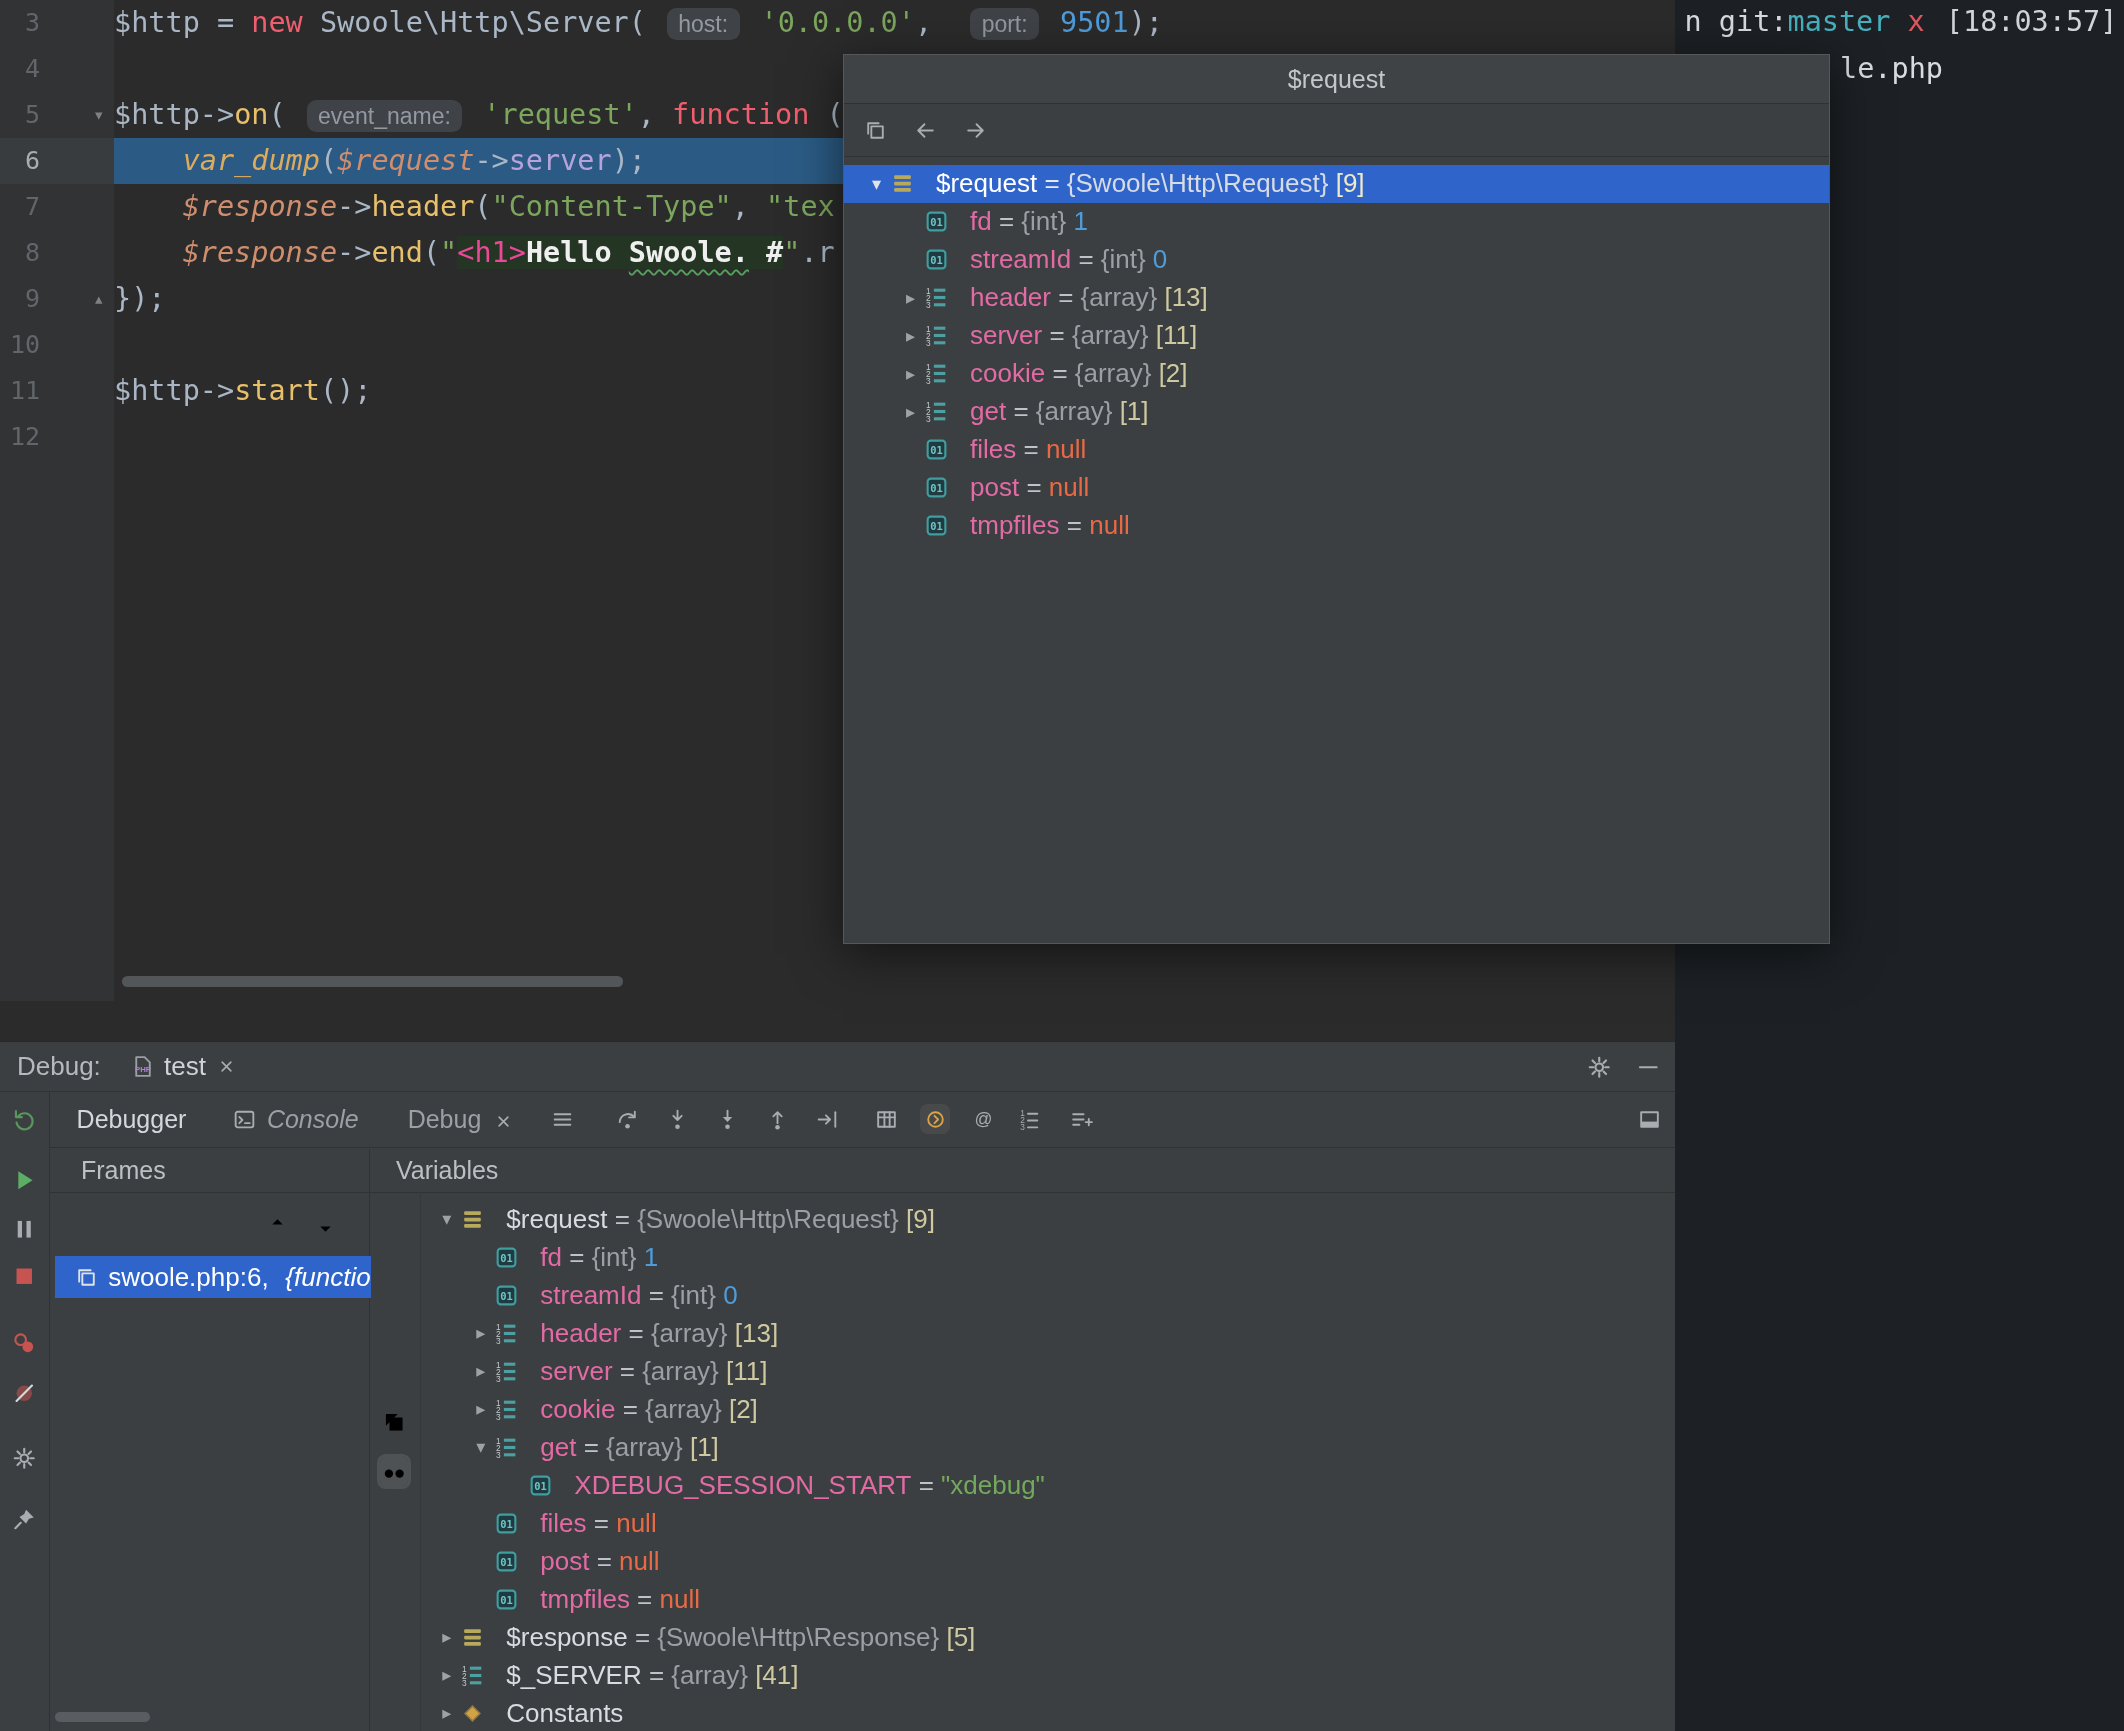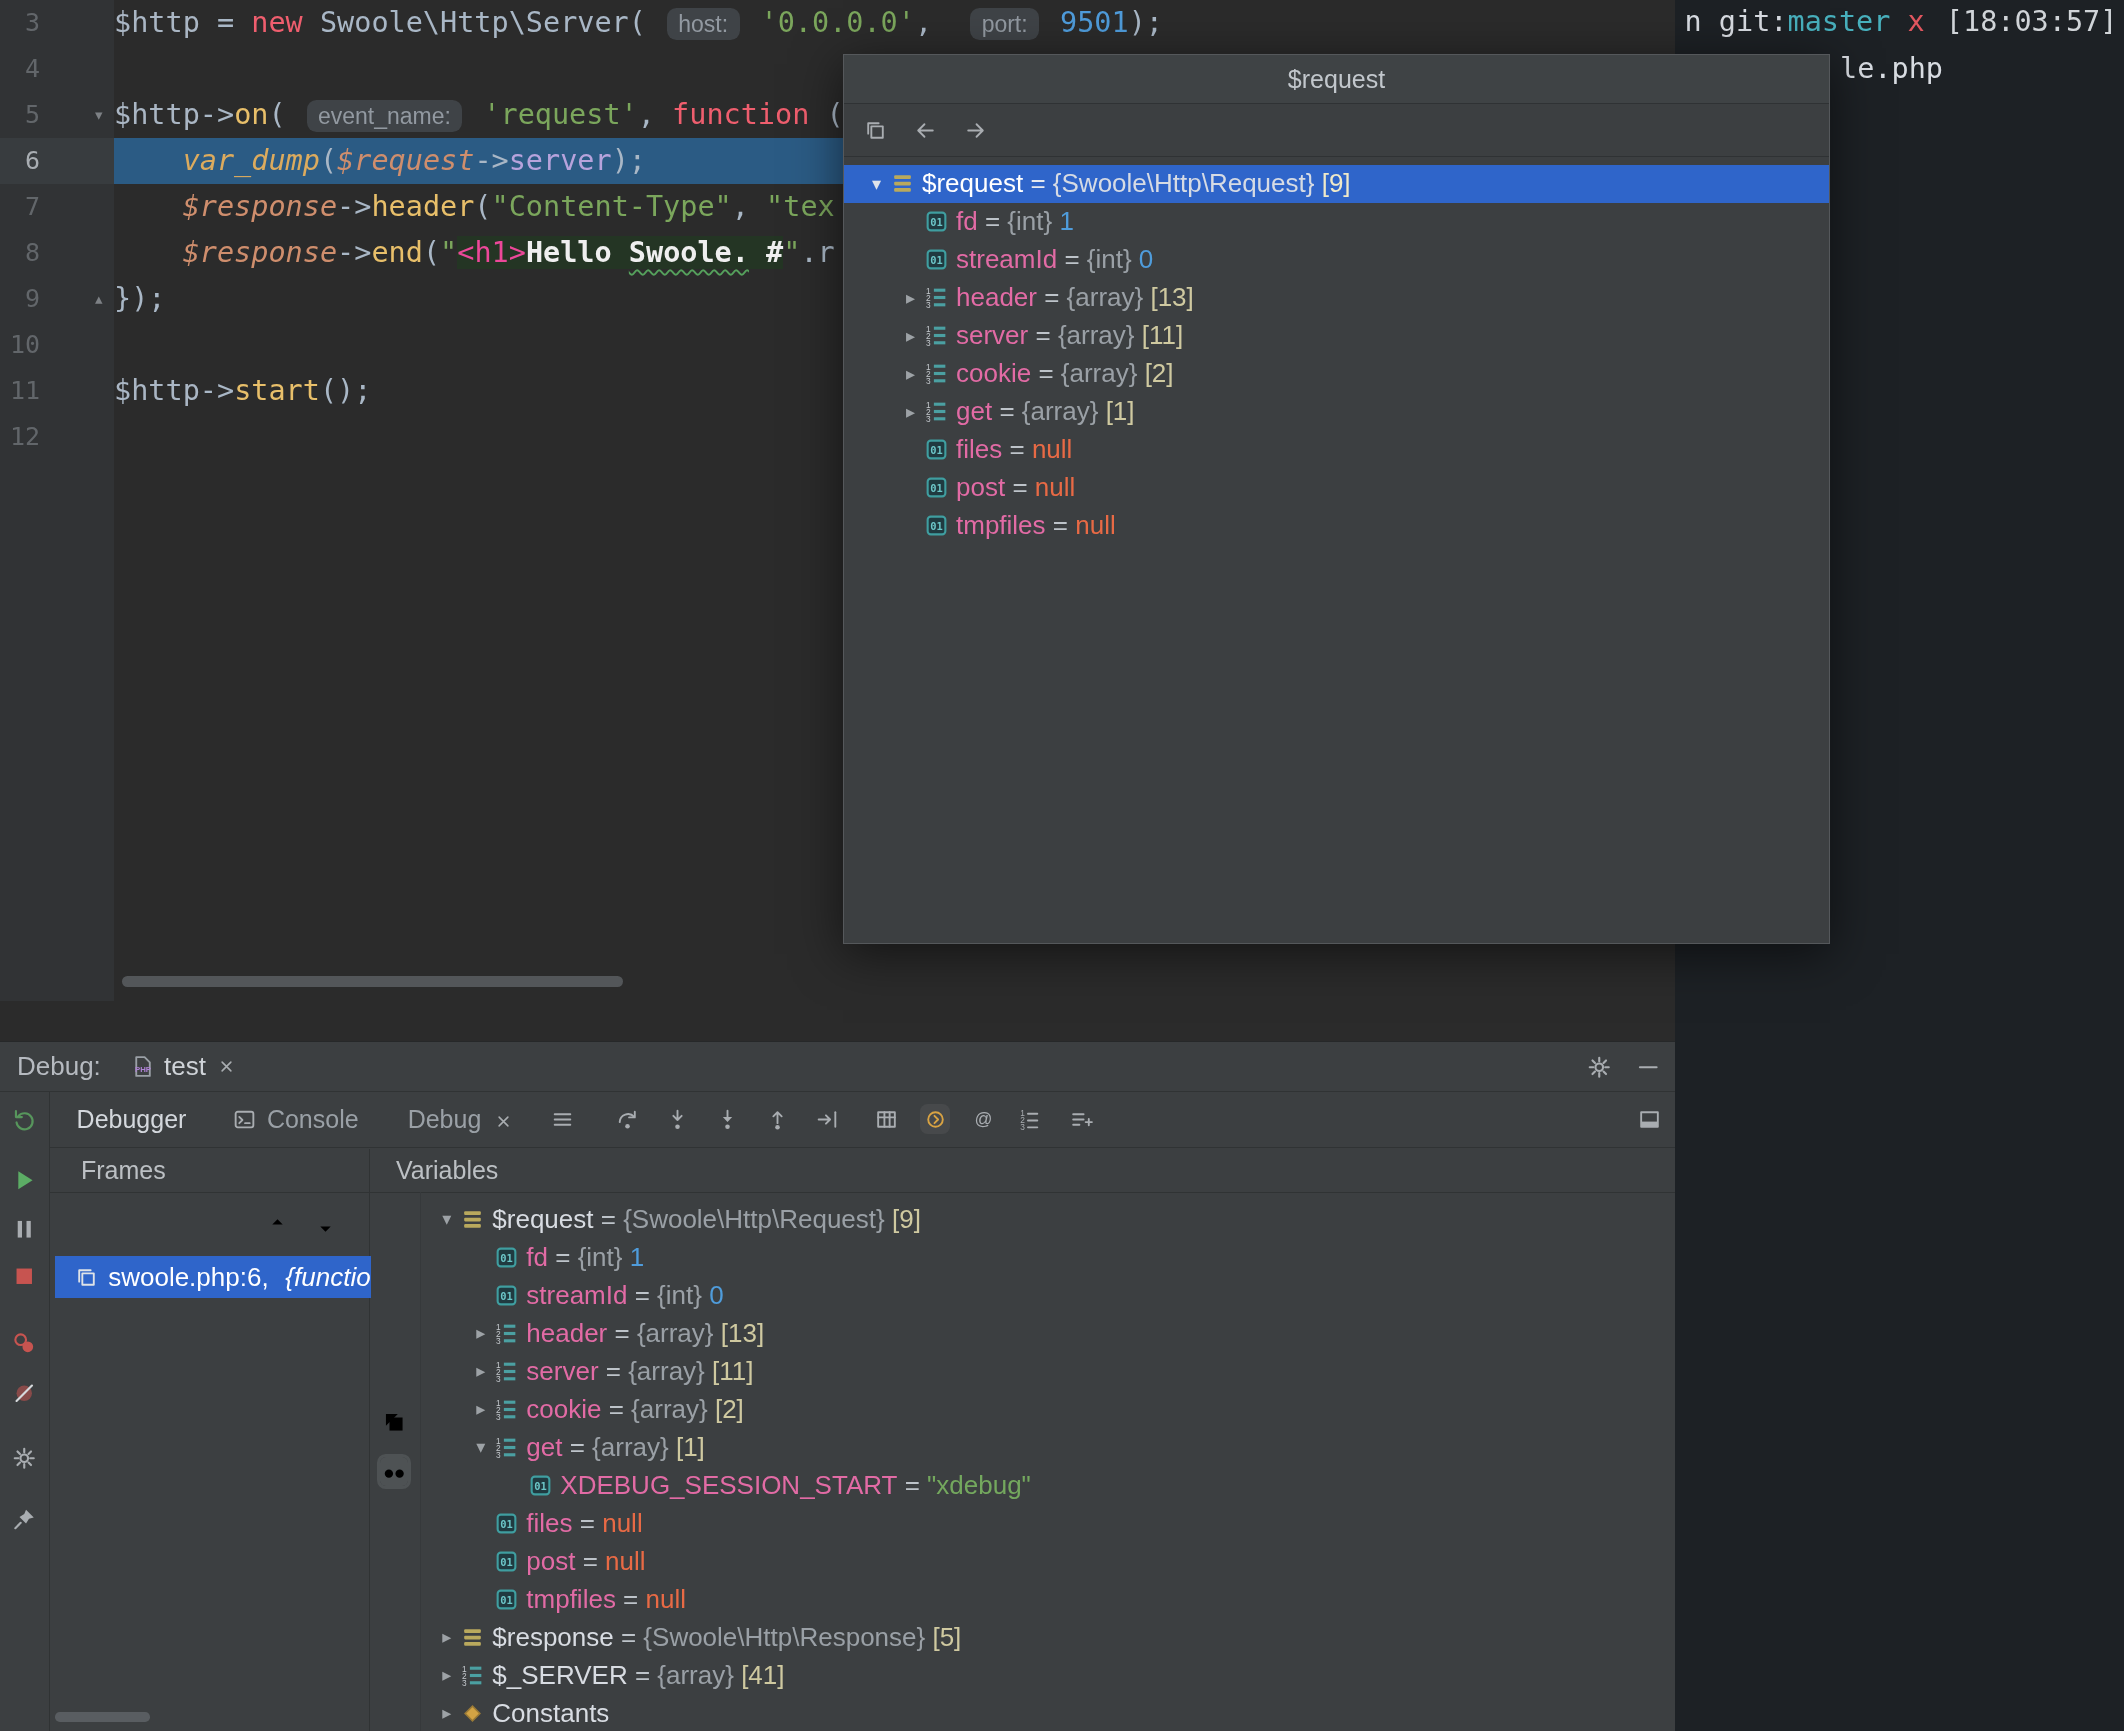--- a/index.html
+++ b/index.html
@@ -51,21 +51,21 @@
   .dp-tab{position:absolute;left:122px;top:0;height:49px;display:flex;align-items:center;gap:9.5px;padding:0 7.6px;}
   .dp-tab .lbl{font-size:26px;color:#cfd3d8;}
   .dp-header-right{position:absolute;right:12.4px;top:10.5px;display:flex;gap:21px;}
   .hicn{width:28.5px;height:28.5px;display:inline-block;}
   .hicn svg,.ticn svg,.sicon svg{width:100%;height:100%;stroke:#a9adb1;fill:none;stroke-width:1.8;stroke-linecap:round;stroke-linejoin:round;}
 
   .dp-toolbar{position:absolute;left:49px;top:49px;width:1626px;height:57px;border-bottom:1px solid #303334;
               display:flex;align-items:center;padding-left:27.6px;box-sizing:border-box;}
   .dtab{font-size:25px;color:#9aa0a6;}
   .dtab.sel{color:#d4d8dd;}
-  .dtab.with-icon{display:flex;align-items:center;gap:9.5px;margin-left:46px;}
+  .dtab.with-icon{display:flex;align-items:center;gap:9.5px;margin-left:46px;font-style:italic;}
   .dtab.with-close{display:flex;align-items:center;gap:11.4px;margin-left:49px;}
   .ticn{width:25px;height:25px;display:inline-block;flex:0 0 auto;}
   .ticn.close{width:21px;height:21px;}
   .tbi{cursor:default;}
   .flex1{flex:1 1 auto;}
   .circled{background:#47494b;border-radius:7.6px;padding:2.9px;}
 
   .left-strip{position:absolute;left:0;top:49px;width:49px;height:641px;border-right:1px solid #303334;}
   .sicon{position:absolute;left:9.5px;width:28.5px;height:28.5px;}
 
@@ -82,21 +82,21 @@
   .variables{position:absolute;left:370px;top:107px;width:1305px;height:584px;overflow:hidden;}
   .variables .ph{padding-left:26px;}
   .watch-strip{position:absolute;left:0;top:43px;width:50px;height:541px;border-right:1px solid #36393b;}
   .wicon{position:absolute;left:9.5px;width:28.5px;height:28.5px;}
   .wicon.toggled{background:#4e5254;border-radius:5.7px;outline:3.8px solid #4e5254;}
 
   
   .trow{display:flex;align-items:center;height:38px;font-size:26px;white-space:pre;padding-left:13.3px;}
   .ind{display:inline-block;height:1px;}
   .tarrow{width:27px;flex:0 0 27px;text-align:center;font-size:18px;color:#9da2a6;}
-  .ticon{width:25px;height:25px;flex:0 0 25px;margin-right:7px;display:inline-block;}
+  .ticon{width:25px;height:25px;flex:0 0 25px;margin-right:21px;display:inline-block;}
   .ticon svg{width:100%;height:100%;}
   .nm.white{color:#d8dce2}.nm.pink{color:#e26ba5}
   .eq{color:#bdc3c9}.ty{color:#9aa0a6}
   .val.num{color:#4f9cdb}.val.null{color:#e86a45}.val.str{color:#74a85e}
   .cnt{color:#cfc9a0}
   .trow.sel{background:#2f65ca;}
   .trow.sel .nm.white{color:#ffffff}
   .trow.sel .ty{color:#d6dbe4}.trow.sel .eq{color:#e6eaf0}.trow.sel .cnt{color:#efe9c9}
   .trow.sel .tarrow{color:#e0e4ea}
   #var-tree{position:absolute;left:50px;top:51px;right:0;}

